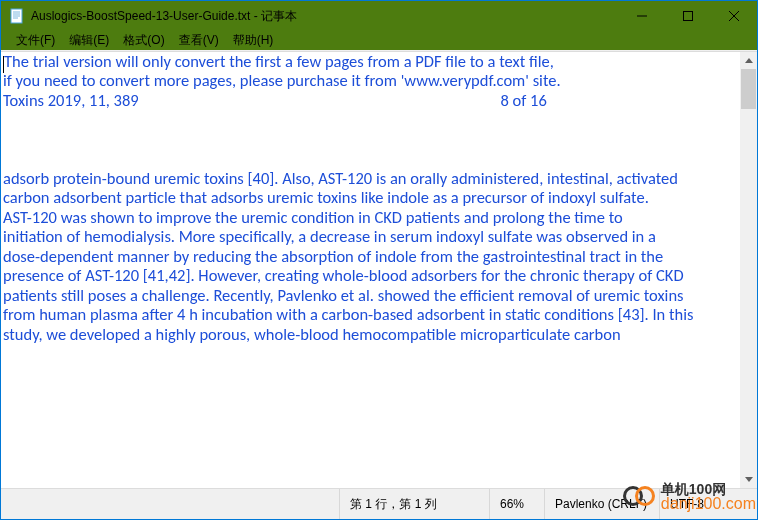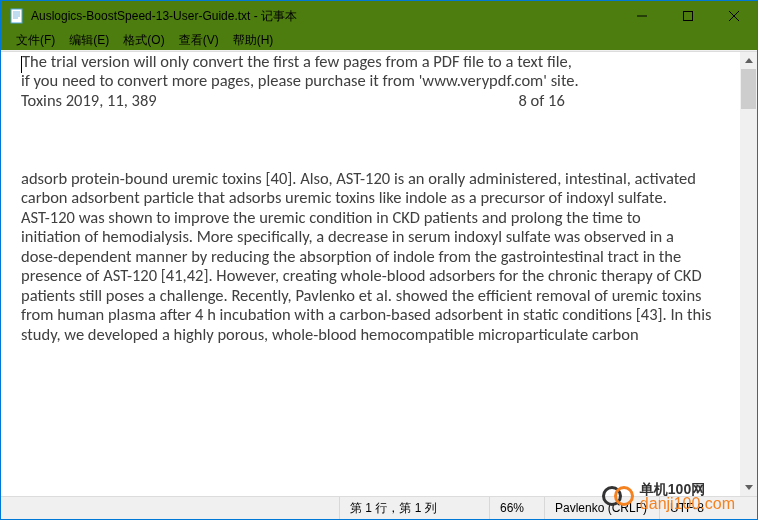--- a/index.html
+++ b/index.html
@@ -6,29 +6,29 @@
   html, body { width: 760px; height: 522px; overflow: hidden; font-family: "Microsoft YaHei", "Segoe UI", Tahoma, sans-serif; background: #fff; }
   .window { width: 758px; height: 520px; border: 1px solid #0078d7; display: flex; flex-direction: column; background: #fff; }
   .titlebar { height: 30px; background: #4d7c0f; display: flex; align-items: center; font-size: 12px; color: #000; }
   .titlebar .icon { width: 16px; height: 16px; margin: 0 6px 0 8px; display: inline-flex; align-items: center; justify-content: center; }
   .titlebar .title { flex: 1; white-space: nowrap; overflow: hidden; }
   .win-controls { display: flex; height: 30px; }
   .win-btn { width: 46px; height: 30px; display: flex; align-items: center; justify-content: center; font-family: "Segoe MDL2 Assets", sans-serif; font-size: 10px; color: #000; }
   .menubar { height: 20px; background: #4d7c0f; display: flex; align-items: center; padding: 0 8px; font-size: 12px; border-bottom: 1px solid #f0f0f0; }
   .menu-item { padding: 1px 7px; }
   .content-wrap { flex: 1; display: flex; overflow: hidden; border-top: 1px solid #dcdcdc; }
-  .textarea { flex: 1; padding: 0 20px; font-family: Calibri, "Segoe UI", sans-serif; font-size: 16.5px; line-height: 1.18; color: #404040; white-space: pre-wrap; word-wrap: break-word; overflow: hidden; outline: none; border: none; resize: none; }
+  .textarea { flex: 1; padding: 0 2px; font-family: Calibri, "Segoe UI", sans-serif; font-size: 16.5px; line-height: 1.18; color: #1d4ed8; white-space: pre-wrap; word-wrap: break-word; overflow: hidden; outline: none; border: none; resize: none; }
   .scrollbar { width: 17px; background: #f0f0f0; display: flex; flex-direction: column; }
   .sb-btn { height: 17px; display: flex; align-items: center; justify-content: center; color: #606060; font-size: 8px; }
   .sb-track { flex: 1; position: relative; }
   .sb-thumb { position: absolute; left: 1px; right: 1px; top: 0; height: 40px; background: #cdcdcd; }
-  .statusbar { height: 23px; background: #f0f0f0; border-top: 1px solid #dcdcdc; display: flex; align-items: center; font-size: 12px; color: #000; }
+  .statusbar { height: 31px; background: #f0f0f0; border-top: 1px solid #dcdcdc; display: flex; align-items: center; font-size: 12px; color: #000; }
   .status-cell { border-left: 1px solid #d8d8d8; padding: 0 10px; height: 100%; display: flex; align-items: center; white-space: nowrap; }
   .status-spacer { flex: 1; }
-  .watermark { position: absolute; right: 25px; bottom: 8px; display: flex; align-items: center; gap: 4px; pointer-events: none; }
+  .watermark { position: absolute; right: 4px; bottom: 8px; display: flex; align-items: center; gap: 4px; pointer-events: none; }
   .wm-logo { width: 34px; height: 34px; position: relative; }
   .wm-circle { position: absolute; border: 3px solid #333; border-radius: 50%; width: 20px; height: 20px; }
   .wm-circle.c1 { left: 0; top: 6px; }
   .wm-circle.c2 { left: 12px; top: 6px; border-color: #f58220; }
   .wm-text { display: flex; flex-direction: column; line-height: 1; }
   .wm-cn { font-size: 14px; font-weight: bold; color: #333; }
   .wm-en { font-size: 16px; color: #f58220; }
   .caret { display: inline-block; width: 1px; height: 17px; background: #000; vertical-align: text-bottom; position: relative; top: 2px; }
 </style>
 </head>

